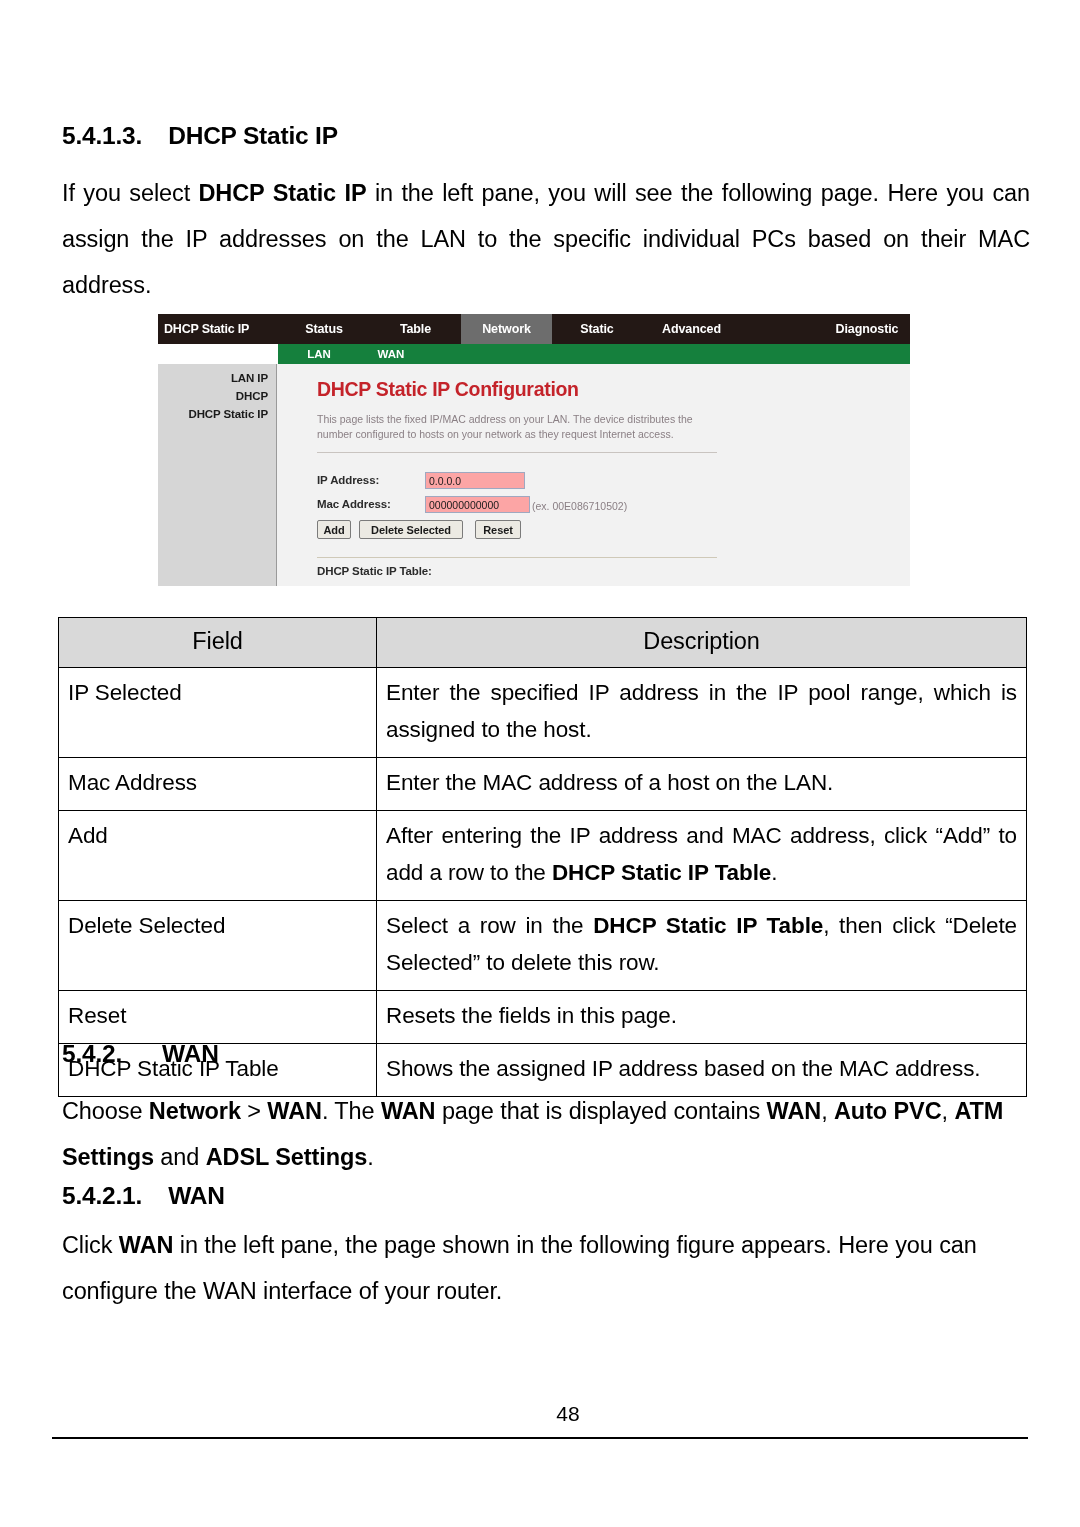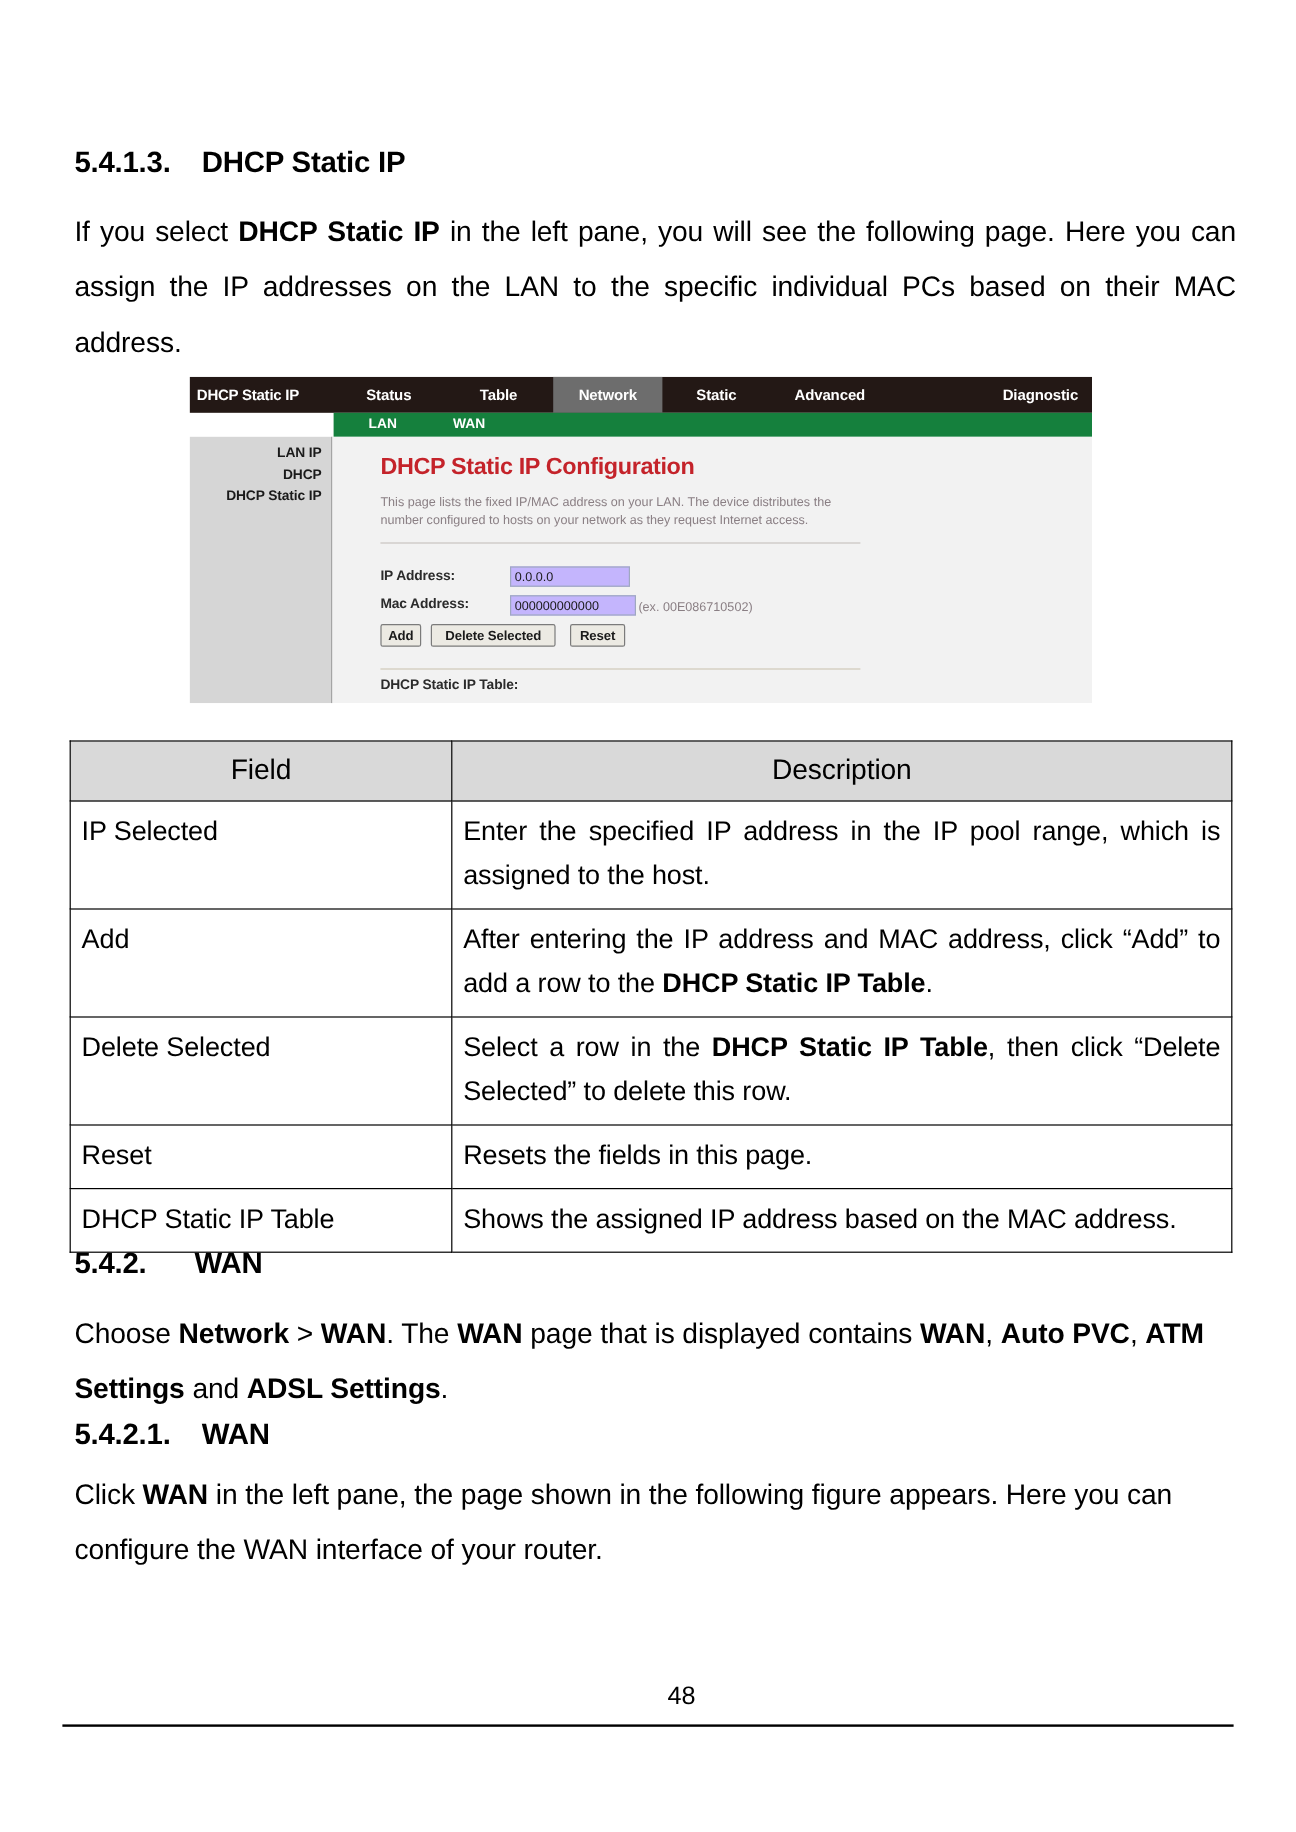--- a/index.html
+++ b/index.html
@@ -166,21 +166,21 @@
     position: absolute; left: 0; top: 0;
     font-size: 11.5px;
     color: #2b2b2b;
     font-weight: bold;
     letter-spacing: -0.1px;
   }
   .shot-input {
     position: absolute;
     top: -2px;
     height: 17px;
-    background: #c4b5fd;
+    background: #fca5a5;
     border: 1px solid #9fa8c0;
     font-size: 10.5px;
     color: #1a1a1a;
     padding: 0 16px 0 3px;
     display: flex;
     align-items: center;
     box-sizing: border-box;
   }
   .shot-hint {
     position: absolute;
@@ -335,20 +335,24 @@
     <tbody>
         <tr>
       <th>Field</th>
       <th>Description</th>
     </tr>
     <tr>
       <td>IP Selected</td>
       <td class="desc">Enter the specified IP address in the IP pool range, which is assigned to the host.</td>
     </tr>
     <tr>
+      <td>Mac Address</td>
+      <td class="desc nojust">Enter the MAC address of a host on the LAN.</td>
+    </tr>
+    <tr>
       <td>Add</td>
       <td class="desc">After entering the IP address and MAC address, click “Add” to add a row to the <b>DHCP Static IP Table</b>.</td>
     </tr>
     <tr>
       <td>Delete Selected</td>
       <td class="desc">Select a row in the <b>DHCP Static IP Table</b>, then click “Delete Selected” to delete this row.</td>
     </tr>
     <tr>
       <td>Reset</td>
       <td class="desc nojust">Resets the fields in this page.</td>

